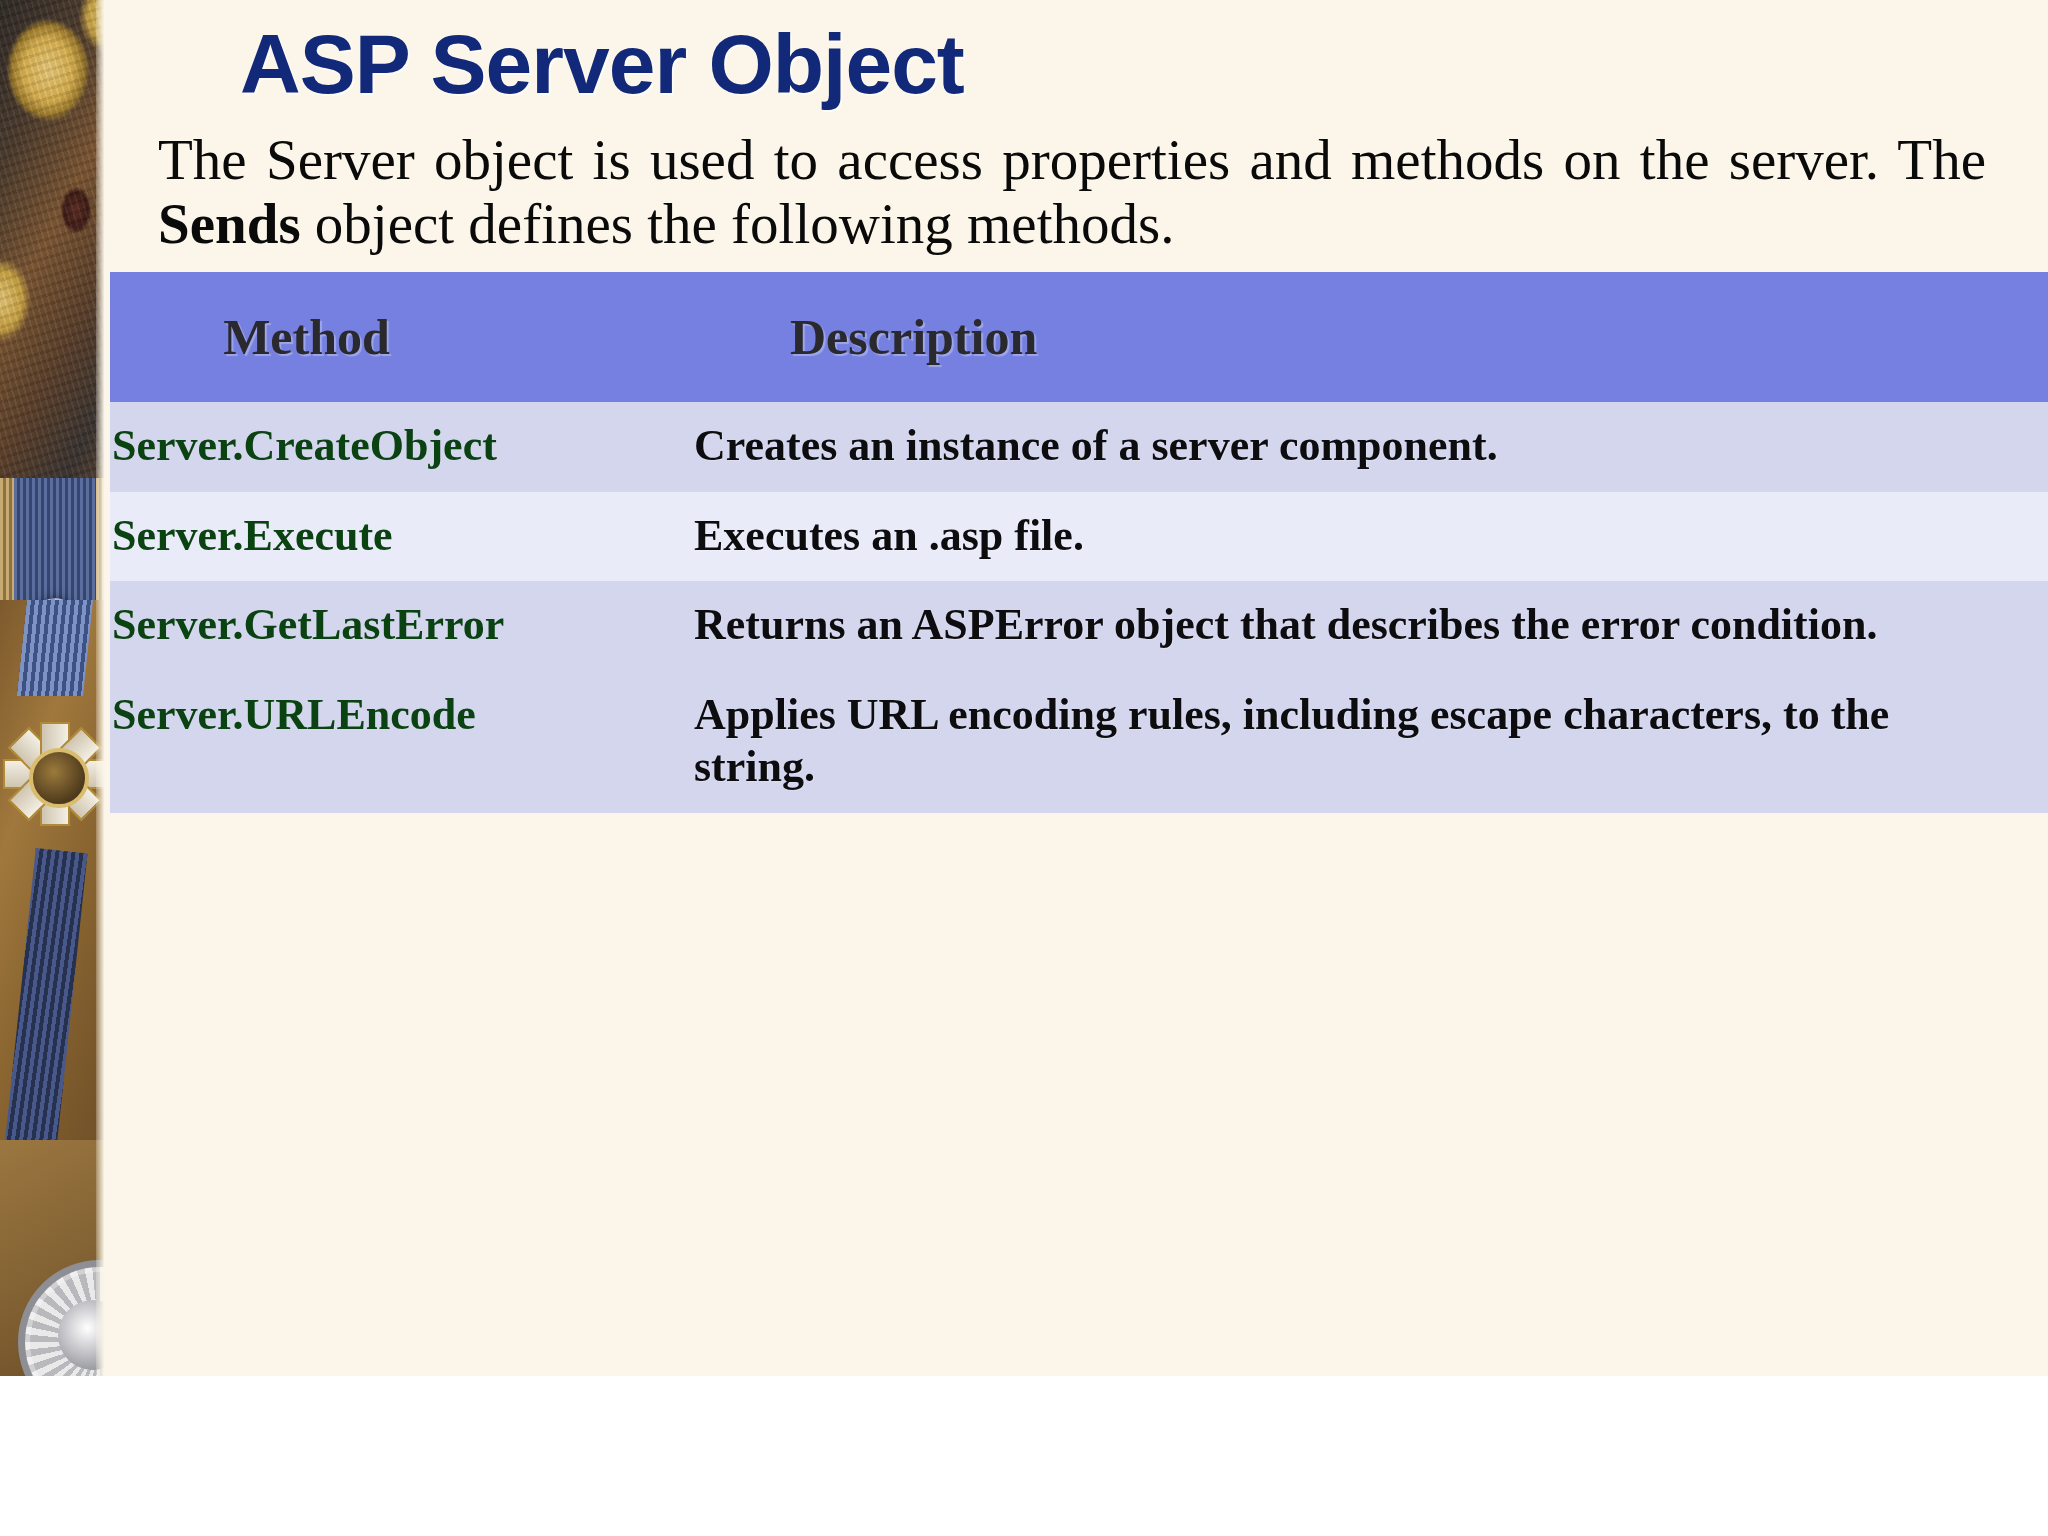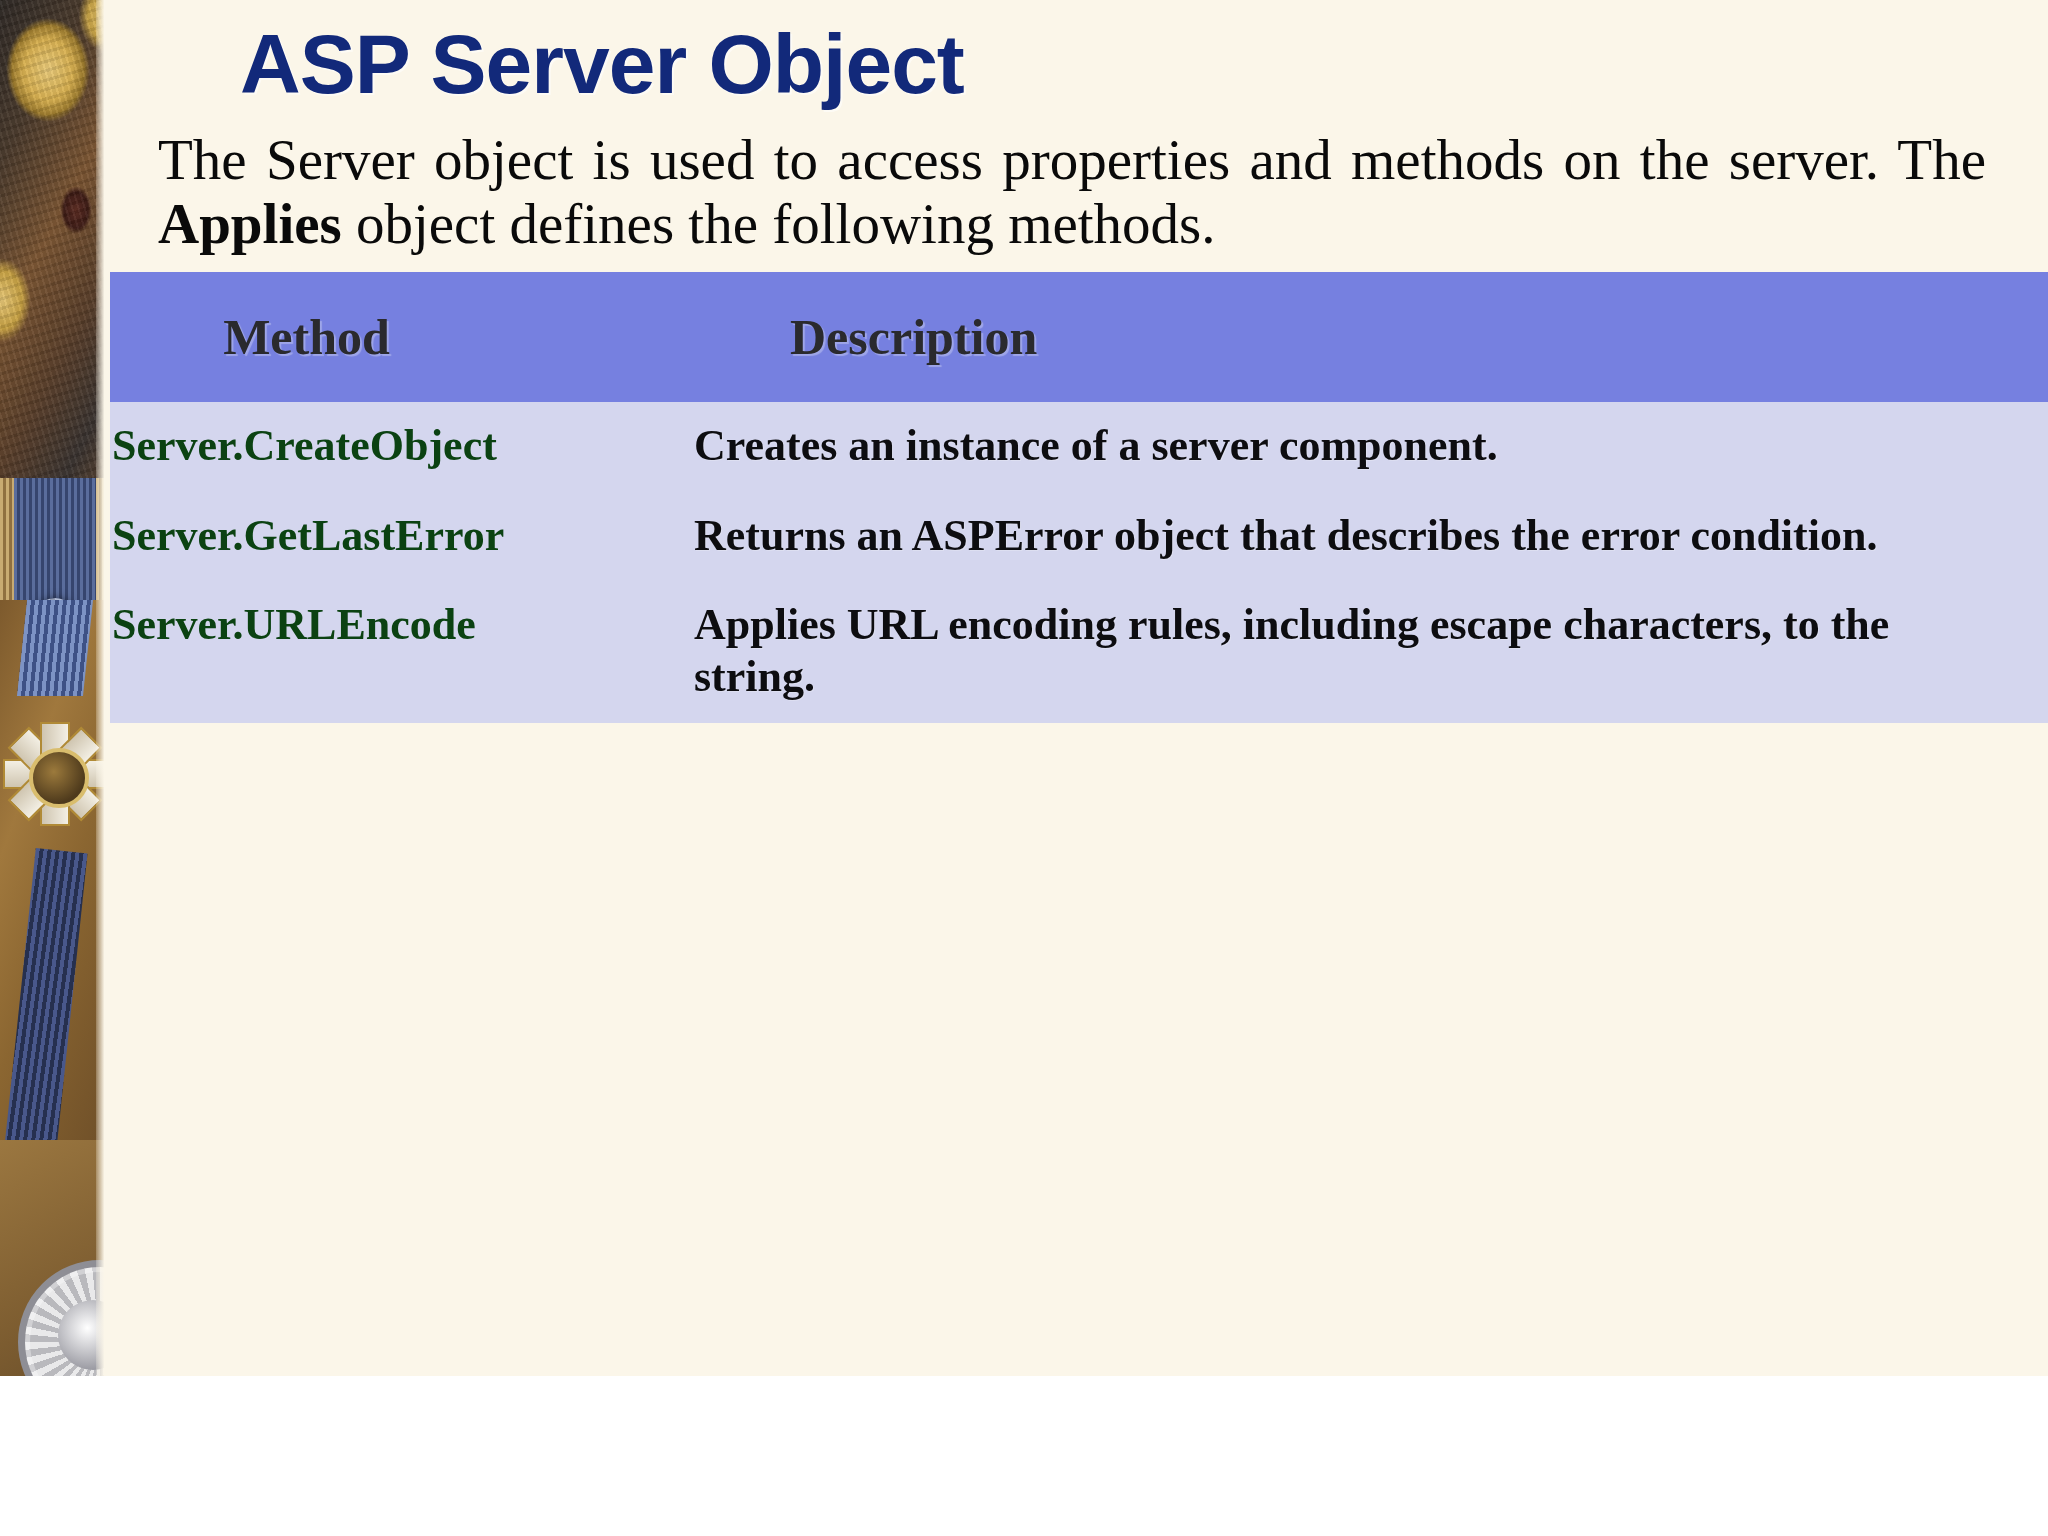--- a/index.html
+++ b/index.html
@@ -237,38 +237,42 @@
       <div class="ribbon-tail"></div>
     </div>
     <div class="strip-layer strip-compass"></div>
   </div>
   <div id="strip-edge"></div>
 
   <div id="content">
 
     <h1 id="page-title">ASP Server Object</h1>
 
-    <p id="intro"><span>The Server object is used to access properties and methods on the server. The </span><span class="bold">Applies</span><span> object defines the following methods.</span></p>
+    <p id="intro"><span>The Server object is used to access properties and methods on the server. The </span><span class="bold">Sends</span><span> object defines the following methods.</span></p>
 
     <table id="methods-table">
       <colgroup>
         <col class="c-method">
         <col class="c-desc">
       </colgroup>
       <thead>
         <tr>
           <th class="th-method">Method</th>
           <th class="th-desc">Description</th>
         </tr>
       </thead>
       <tbody>
         <tr class="row-a">
           <td class="td-method">Server.CreateObject</td>
           <td class="td-desc">Creates an instance of a server component.</td>
         </tr>
+        <tr class="row-b">
+          <td class="td-method">Server.Execute</td>
+          <td class="td-desc">Executes an .asp file.</td>
+        </tr>
         <tr class="row-a">
           <td class="td-method">Server.GetLastError</td>
           <td class="td-desc">Returns an ASPError object that describes the error condition.</td>
         </tr>
         <tr class="row-a">
           <td class="td-method">Server.URLEncode</td>
           <td class="td-desc">Applies URL encoding rules, including escape characters, to the string.</td>
         </tr>
       </tbody>
     </table>

